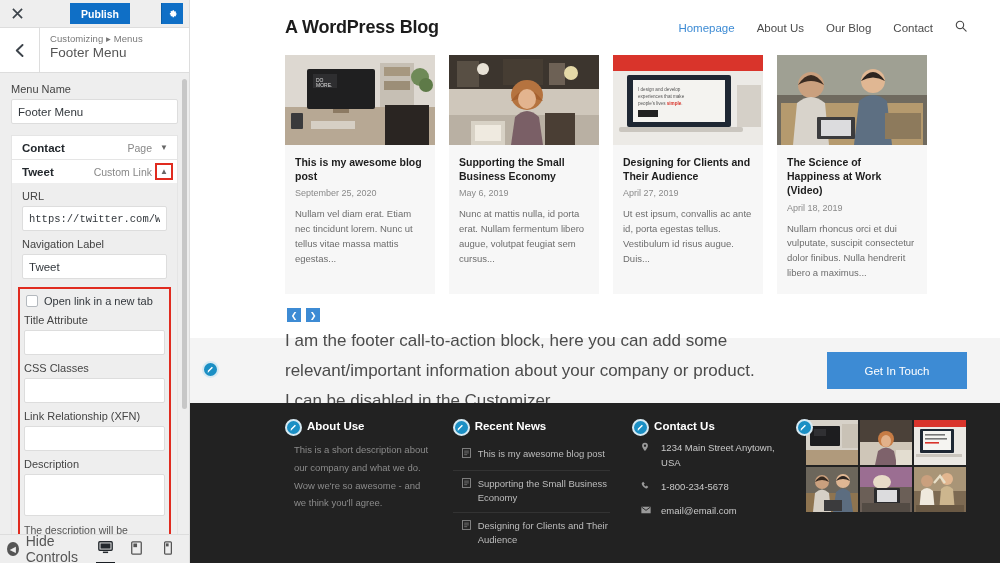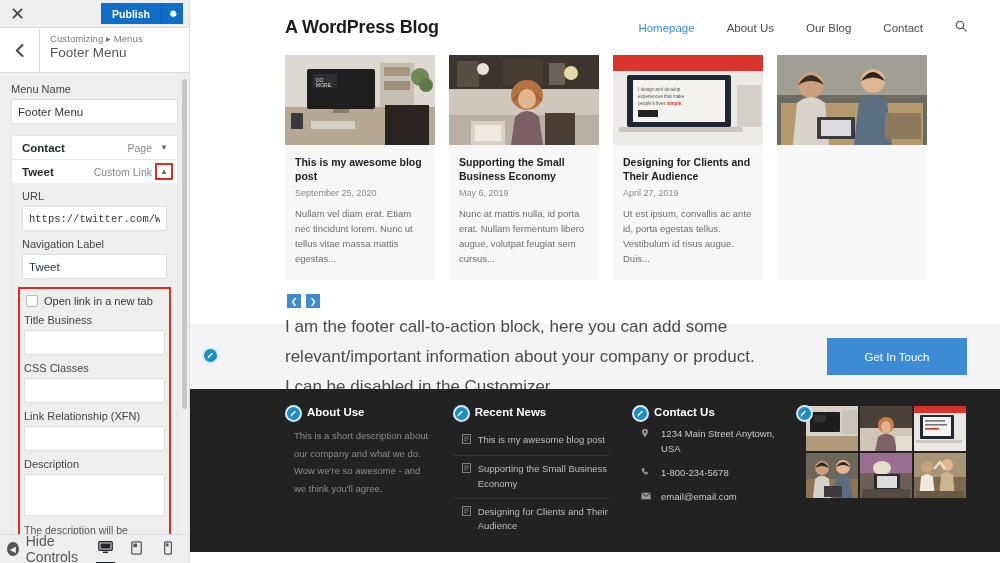--- a/index.html
+++ b/index.html
@@ -21,21 +21,21 @@
   }
   .cz-topbar {
     height:28px; background:#eee; border-bottom:1px solid #ddd;
     display:flex; align-items:center; justify-content:space-between;
     padding:0 6px 0 8px; flex:0 0 28px;
   }
   .cz-close {
     width:18px; height:18px; display:flex; align-items:center; justify-content:center;
     font-size:14px; color:#444; cursor:pointer; line-height:1;
   }
-  .cz-publish-wrap { display:flex; height:21px; }
+  .cz-publish-wrap { display:flex; height:21px;gap:31px; }
   .cz-publish {
     background:#0f6fc6; color:#fff; font-size:10.5px; font-weight:bold;
     padding:0 11px; display:flex; align-items:center; cursor:pointer;
     border:none; font-family:inherit;
   }
   .cz-gear {
     background:#0f6fc6; color:#fff; width:22px; display:flex;
     align-items:center; justify-content:center; border-left:1px solid #0a5ea8;
     cursor:pointer; font-size:11px;
   }
@@ -126,21 +126,21 @@
   
   #preview {
     position:absolute; left:190px; top:0; width:810px; height:563px;
     background:#fff; overflow:hidden;
   }
   .site-header {
     height:55px; background:#fff; display:flex; align-items:center;
     padding:0 33px 0 95px; position:relative; z-index:5;
   }
   .site-title { font-size:18px; font-weight:bold; color:#1c1c1c; letter-spacing:-.2px; }
-  .site-nav { margin-left:auto; display:flex; align-items:center; gap:32px; }
+  .site-nav { margin-left:auto; display:flex; align-items:center; gap:22px; }
   .nav-link { font-size:11.5px; color:#4a4a4a; cursor:pointer; }
   .nav-link.current { color:#3d8bd4; }
   .nav-search { font-size:12px; color:#4a4a4a; cursor:pointer; }
 
   .posts-strip {
     display:flex; gap:14px; padding:0 95px 0 95px; background:#fff;
   }
   .post-card { width:150px; background:#f7f7f7; }
   .post-thumb { width:150px; height:90px; overflow:hidden; position:relative; }
   .post-thumb svg { display:block; }
@@ -262,21 +262,21 @@
 
           <div class="fld-label">Navigation Label</div>
           <input class="txt-input" value="Tweet" style="">
 
           <div class="hl-box">
             <div class="cb-row">
               <span class="cb"></span>
               <span class="cb-label">Open link in a new tab</span>
             </div>
 
-            <div class="fld-label">Title Business</div>
+            <div class="fld-label">Title Attribute</div>
             <input class="txt-input" value="" style="">
 
             <div class="fld-label">CSS Classes</div>
             <input class="txt-input" value="" style="">
 
             <div class="fld-label">Link Relationship (XFN)</div>
             <input class="txt-input" value="" style="">
 
             <div class="fld-label">Description</div>
             <textarea class="desc-area" style=""></textarea>
@@ -432,20 +432,25 @@
           <path d="M21 30 q13 -20 26 0 q-13 -8 -26 0z" fill="#3b2c22"></path>
           <path d="M20 48 q14 -12 28 0 l4 42 l-36 0z" fill="#d8d3cb"></path>
           <circle cx="96" cy="26" r="12" fill="#e0b793"></circle>
           <path d="M84 26 q12 -18 24 0 q-12 -7 -24 0z" fill="#2d2520"></path>
           <path d="M82 46 q14 -12 28 0 l5 44 l-38 0z" fill="#5d6f82"></path>
           <rect x="40" y="62" width="38" height="22" rx="1" fill="#3b3b3d"></rect>
           <rect x="44" y="65" width="30" height="16" fill="#dcdcde"></rect>
           <rect x="108" y="58" width="36" height="26" fill="#8d7a5c"></rect>
         </svg>
       </div>
+      <div class="post-body">
+        <div class="post-title">The Science of Happiness at Work (Video)</div>
+        <div class="post-date">April 18, 2019</div>
+        <div class="post-excerpt">Nullam rhoncus orci et dui vulputate, suscipit consectetur dolor finibus. Nulla hendrerit libero a maximus...</div>
+      </div>
     </div>
   </div>
 
   <div class="carousel-nav">
     <span class="car-btn">❮</span>
     <span class="car-btn">❯</span>
   </div>
 
   <div class="cta">
     <span class="edit-pin" style="left:12px; top:23px;">

